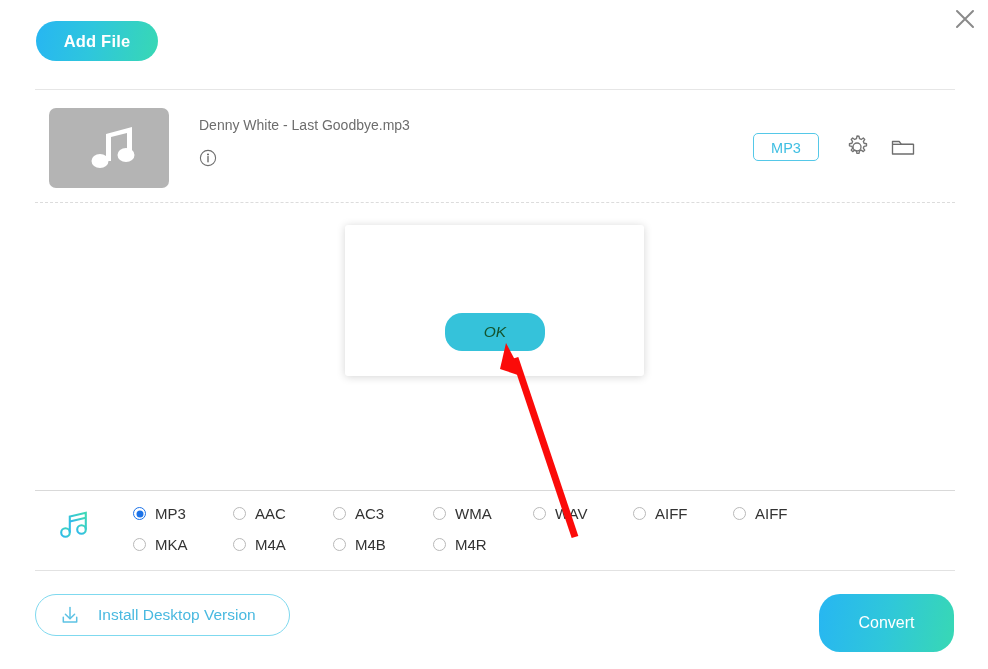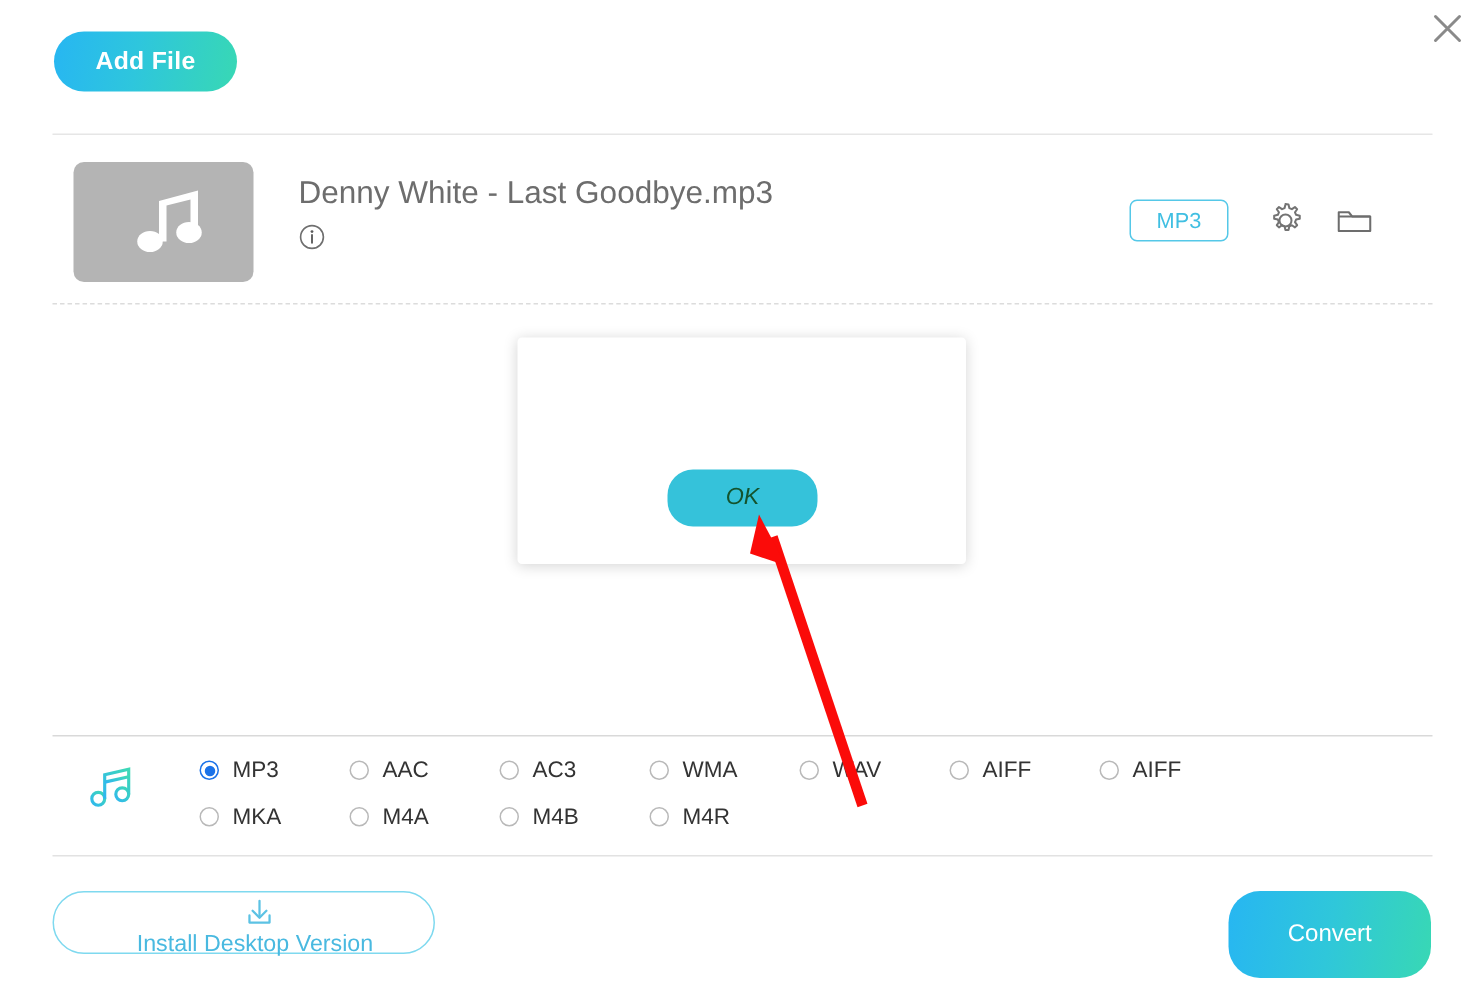--- a/index.html
+++ b/index.html
@@ -88,21 +88,21 @@
     border-radius: 7px;
     background: #b4b4b4;
     display: flex;
     align-items: center;
     justify-content: center;
   }
   .file-name {
     position: absolute;
     left: 199px;
     top: 15px;
-    font-size: 21px;
+    font-size: 14px;
     color: #6d6d6d;
     white-space: nowrap;
   }
   .info-icon {
     position: absolute;
     left: 199px;
     top: 47px;
     width: 18px;
     height: 18px;
     cursor: pointer;
@@ -199,21 +199,20 @@
     top: 594px;
     width: 255px;
     height: 42px;
     border: 1px solid #7fd9ef;
     border-radius: 21px;
     background: #ffffff;
     display: flex;
     align-items: center;
     cursor: pointer;
     box-sizing: border-box;
-    flex-direction: column;
   }
   .btn-install .dl-icon {
     margin-left: 21px;
     width: 26px;
     height: 26px;
     flex: none;
   }
   .btn-install .lbl {
     margin-left: 15px;
     color: #49b9e0;

